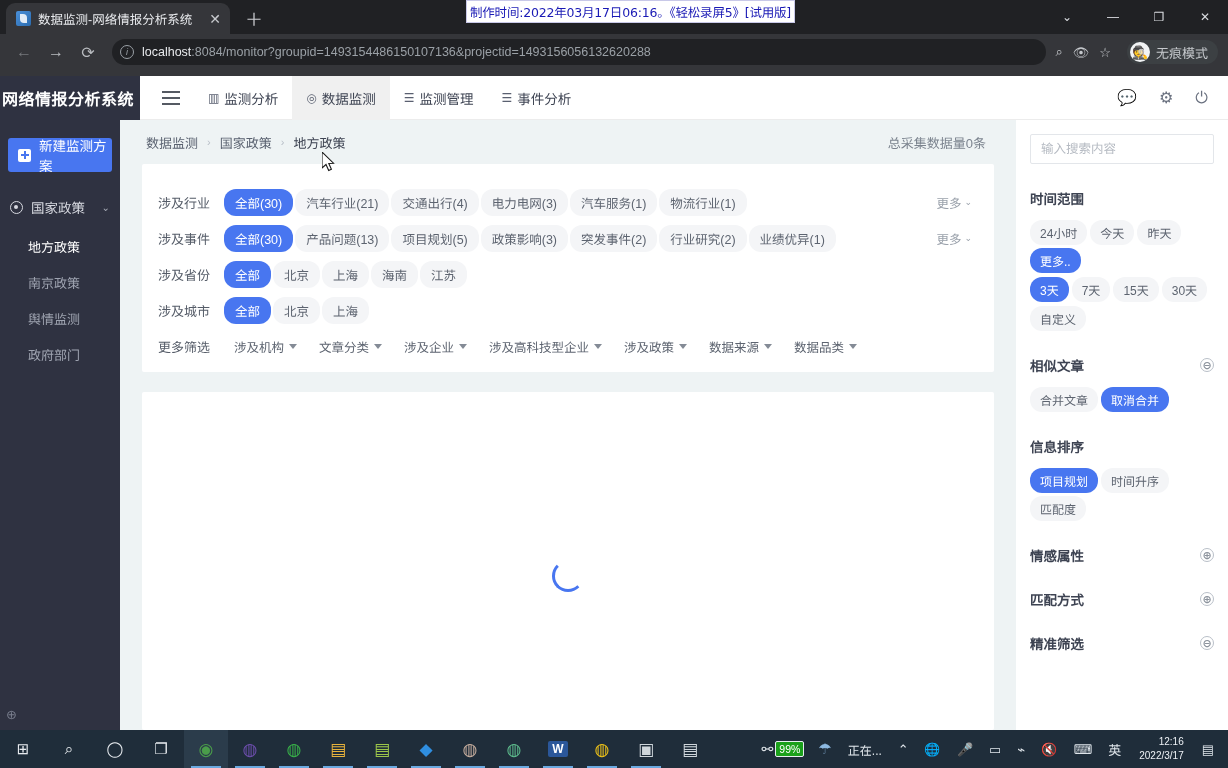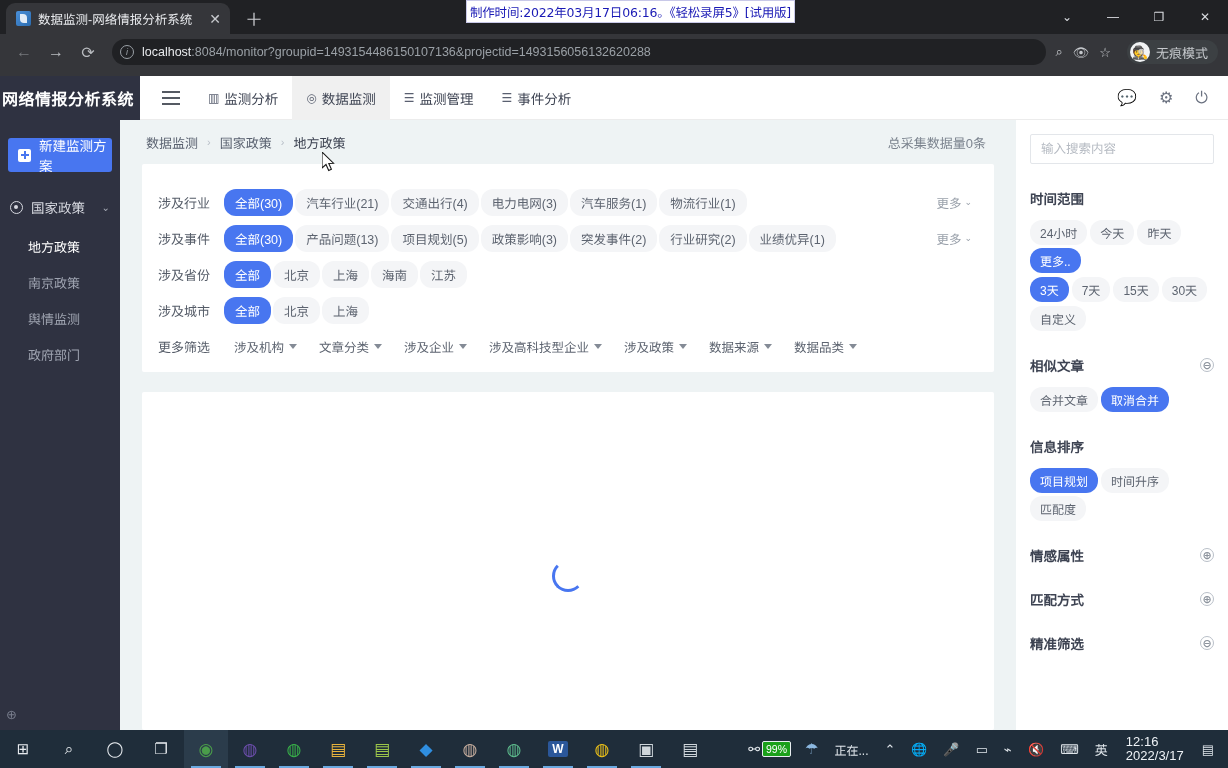--- a/index.html
+++ b/index.html
@@ -280,21 +280,21 @@
   .tb-right { margin-left: auto; display: flex; align-items: center; padding-right: 6px; gap: 0; }
   .tb-ico { padding: 0 8px; color: #dfe5ea; font-size: 13px; display: flex; align-items: center; }
   .batt {
     display: flex; align-items: center; gap: 2px; padding: 0 6px;
   }
   .batt-body {
     border: 1.5px solid #e8edf1; border-radius: 2px; padding: 1px 3px;
     background: #1aa01a; color: #fff; font-size: 10.5px; line-height: 12px;
   }
   .clock {
-    color: #eef2f6; font-size: 13px; line-height: 14px; text-align: left;
+    color: #eef2f6; font-size: 10px; line-height: 14px; text-align: right;
     padding: 0 10px;
   }
   .cursor-arrow { position: absolute; left: 322px; top: 152px; z-index: 30; }
 </style>
 </head>
 <body>
 
 <div class="browser">
 
   <div class="tabstrip">

